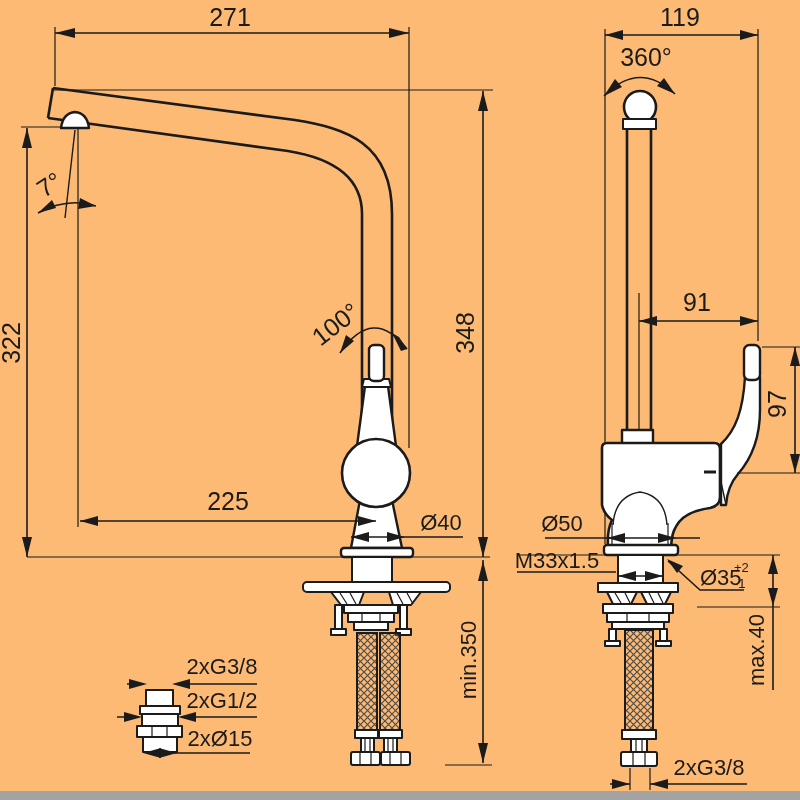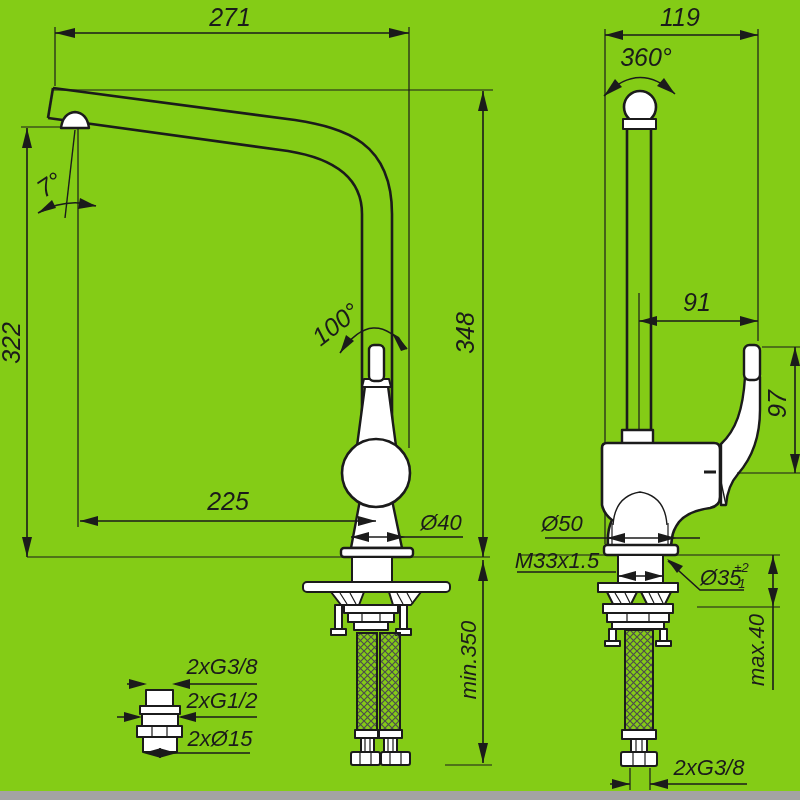--- a/index.html
+++ b/index.html
@@ -1,17 +1,17 @@
 <!DOCTYPE html>
 <html><head>
 <meta charset="utf-8">
 <style>
   html,body{margin:0;padding:0;background:#ffffff;}
-  .stage{position:relative;width:800px;height:800px;background:#84cc16;overflow:hidden;
-         font-family:"Liberation Sans", sans-serif;font-style:italic;}
+  .stage{position:relative;width:800px;height:800px;background:#fdba74;overflow:hidden;
+         font-family:"Liberation Sans", sans-serif;}
   svg{display:block;}
   text{fill:#1b1b1b;font-family:"Liberation Sans", sans-serif;}
   .dimnum{font-size:25px;}
   .dimlab{font-size:22px;}
   .tol{font-size:13px;}
   .outline{fill:none;stroke:#1b1b1b;stroke-width:2.6;stroke-linejoin:round;}
   .outline-f{fill:#ffffff;stroke:#1b1b1b;stroke-width:2.6;stroke-linejoin:round;}
   .part{fill:#ffffff;stroke:#1b1b1b;stroke-width:2;stroke-linejoin:round;}
   .part24{fill:#ffffff;stroke:#1b1b1b;stroke-width:2.4;stroke-linejoin:round;}
   .dim{stroke:#1b1b1b;stroke-width:1.6;fill:none;}

